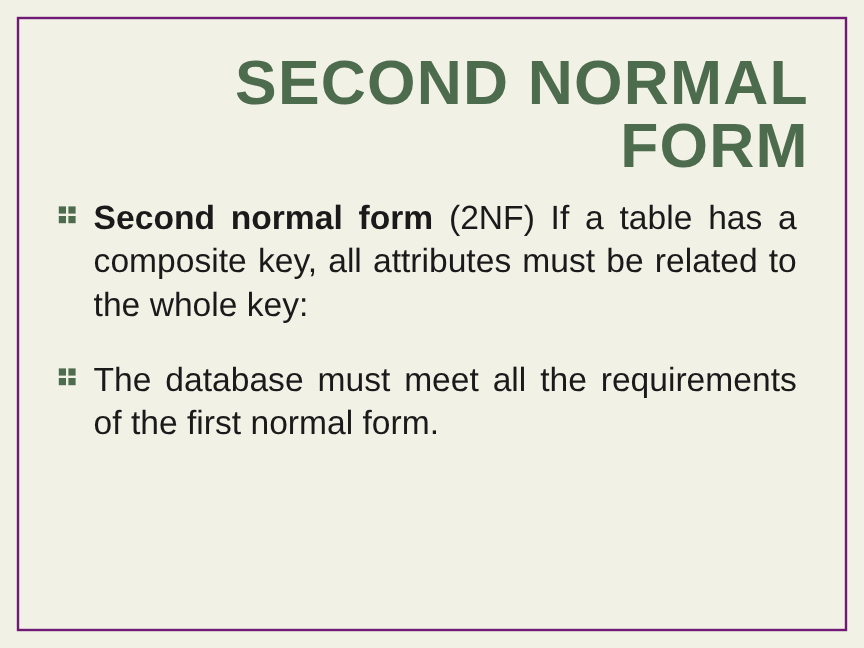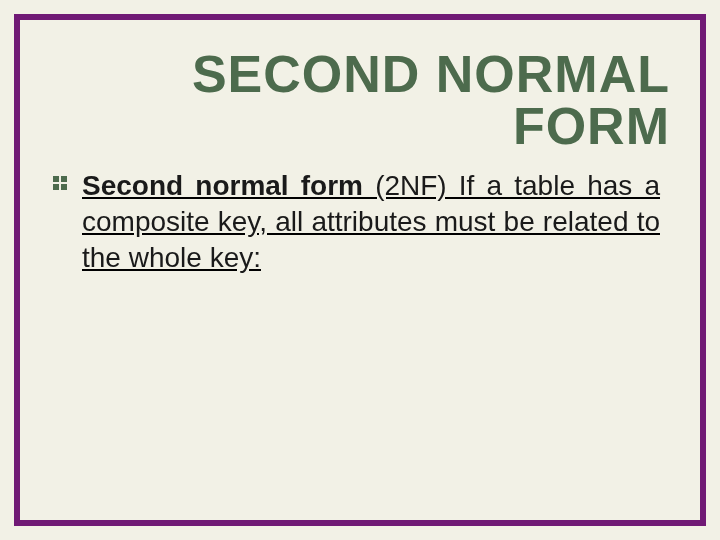--- a/index.html
+++ b/index.html
@@ -14,34 +14,33 @@
     font-family: Arial, Helvetica, sans-serif;
     position: relative;
     overflow: hidden;
   }
   .frame {
     position: absolute;
     top: 14px;
     left: 14px;
     right: 14px;
     bottom: 14px;
-    border: 6px solid #701a75;
+    border: 2px solid #701a75;
   }
   .title {
     font-size: 52px;
     font-weight: bold;
     color: #4d6b4d;
     text-align: right;
     letter-spacing: 1px;
     padding: 28px 30px 10px 30px;
     line-height: 1;
   }
   .content {
     padding: 6px 40px 0 62px;
-    text-decoration: underline;
   }
   .item {
     position: relative;
     margin-bottom: 28px;
     font-size: 28px;
     line-height: 1.28;
     color: #1a1a1a;
     text-align: justify;
     text-justify: inter-word;
   }
@@ -72,16 +71,27 @@
         <svg viewBox="0 0 16 16" width="16" height="16">
           <rect x="1" y="1" width="6" height="6" fill="#4d6b4d"></rect>
           <rect x="9" y="1" width="6" height="6" fill="#4d6b4d"></rect>
           <rect x="1" y="9" width="6" height="6" fill="#4d6b4d"></rect>
           <rect x="9" y="9" width="6" height="6" fill="#4d6b4d"></rect>
         </svg>
       </span>
       <span class="bold">Second normal form</span><span> (2NF) If a table has a composite key, all attributes must be related to the whole key:</span>
     </div>
 
+    <div class="item">
+      <span class="bullet">
+        <svg viewBox="0 0 16 16" width="16" height="16">
+          <rect x="1" y="1" width="6" height="6" fill="#4d6b4d"></rect>
+          <rect x="9" y="1" width="6" height="6" fill="#4d6b4d"></rect>
+          <rect x="1" y="9" width="6" height="6" fill="#4d6b4d"></rect>
+          <rect x="9" y="9" width="6" height="6" fill="#4d6b4d"></rect>
+        </svg>
+      </span>
+      <span class="bold"></span><span>The database must meet all the requirements of the first normal form.</span>
+    </div>
 
 
   </div>
 </div>
 
 </body></html>

